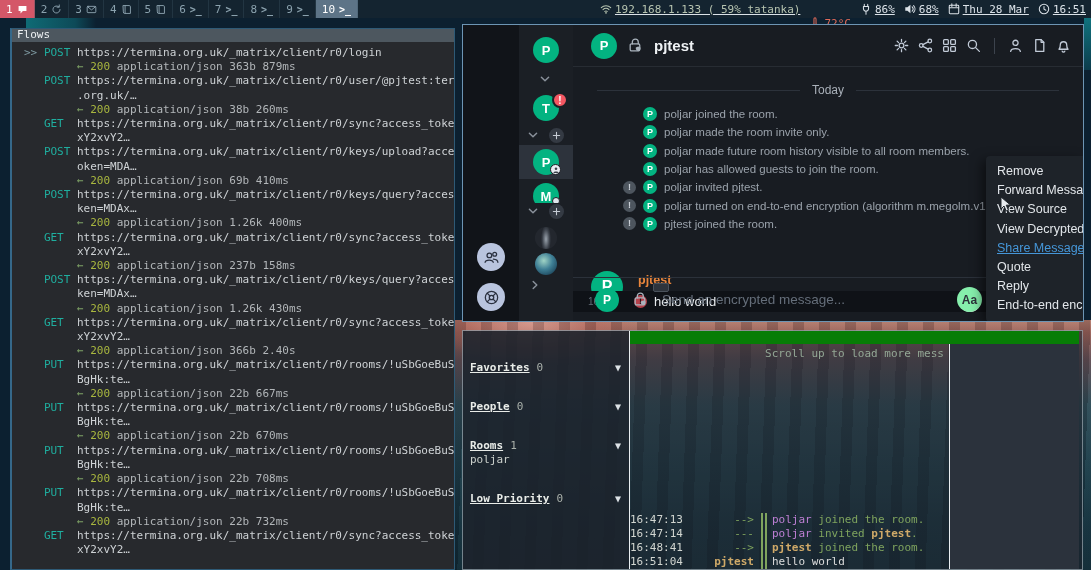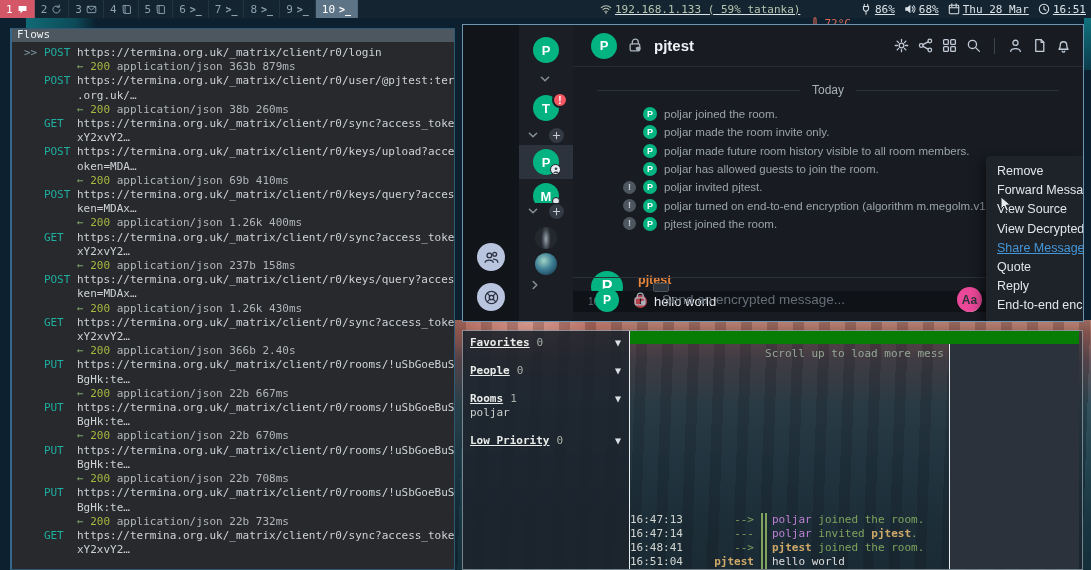--- a/index.html
+++ b/index.html
@@ -103,35 +103,35 @@
   .msg-text{margin-left:7px;color:#e7eaed;font-size:13px;}
   .msg-opts{position:absolute;right:102px;top:-1px;width:22px;height:22px;border-radius:50%;background:#fff;
      color:#4a515b;display:flex;align-items:center;justify-content:center;font-size:11px;letter-spacing:1px;}
 
   .composer{position:absolute;left:0;right:0;bottom:0;height:44px;border-top:1px solid #2b313a;
      display:flex;align-items:center;padding:0 14px 0 22px;gap:13px;}
   .composer .av{width:24px;height:24px;font-size:12px;flex:none;}
   .cbadge{position:absolute;left:80px;top:5px;width:16px;height:9px;background:#2e343c;
      border:1px solid #4a525c;border-radius:2px;}
   .cph{color:#656e7a;font-size:13.5px;}
-  .fmt{position:absolute;right:101px;width:25px;height:25px;border-radius:50%;background:#ec4899;color:#2d333b;
+  .fmt{position:absolute;right:101px;width:25px;height:25px;border-radius:50%;background:#86efac;color:#2d333b;
      font-size:12px;font-weight:bold;display:flex;align-items:center;justify-content:center;}
 
   .ctxmenu{position:absolute;right:0;top:131px;width:97px;background:#1e2329;border-radius:4px 0 0 4px;
      box-shadow:-4px 4px 12px rgba(0,0,0,.5);padding:6px 0;z-index:5;overflow:hidden;}
   .mi{height:19.2px;line-height:19.2px;padding-left:11px;font-size:12.5px;color:#e2e6ea;white-space:nowrap;}
   .mi.active{color:var(--link,#4596d8);text-decoration:underline;}
 
   
   #wwin{position:absolute;left:462px;top:330px;width:621px;height:240px;border:1px solid rgba(205,220,228,.5);
      background:rgba(33,40,50,.55);font-size:11px;overflow:hidden;}
   .buflist{position:absolute;left:0;top:0;width:166px;height:100%;background:rgba(28,34,43,.78);
      padding:5px 8px 0 7px;color:#dfe3de;}
   .wsec{margin-bottom:14px;position:relative;}
-  .whead{height:14px;line-height:14px;position:relative;}
+  .whead{height:14px;line-height:14px;position:relative;margin-top:25px;}
   .whead .lbl{font-weight:bold;text-decoration:underline;color:#e9ece8;}
   .whead .cnt{color:#a9b0aa;margin-left:7px;}
   .whead .tri{position:absolute;right:0;top:0;color:#dde2e6;font-size:10px;}
   .wroom{height:14px;line-height:14px;color:#ccd1cc;}
   .vline1{position:absolute;left:166px;top:0;bottom:0;width:1px;background:#e9eef1;}
   .greenbar{position:absolute;left:167px;top:0;width:449px;height:13px;background:#077d06;}
   .banner{position:absolute;left:167px;top:16px;width:449px;text-align:center;color:#93a795;}
   .nicksep{position:absolute;left:486px;top:13px;bottom:0;width:1px;background:#e9eef1;z-index:3;}
   .nicklist{position:absolute;left:487px;top:13px;right:3px;bottom:0;background:#2b323c;z-index:2;}
   .wlog{position:absolute;left:167px;bottom:0;width:319px;}

